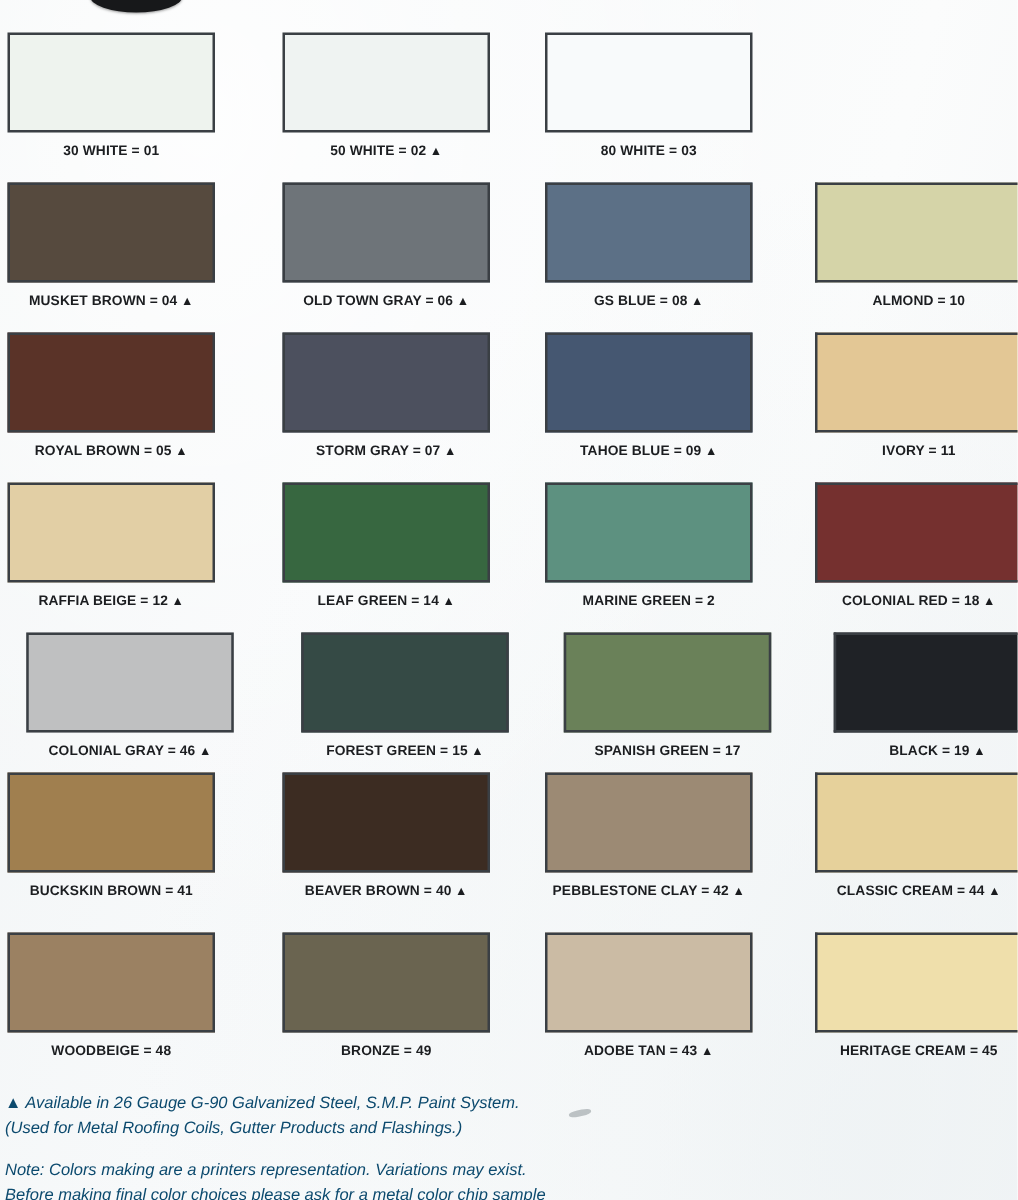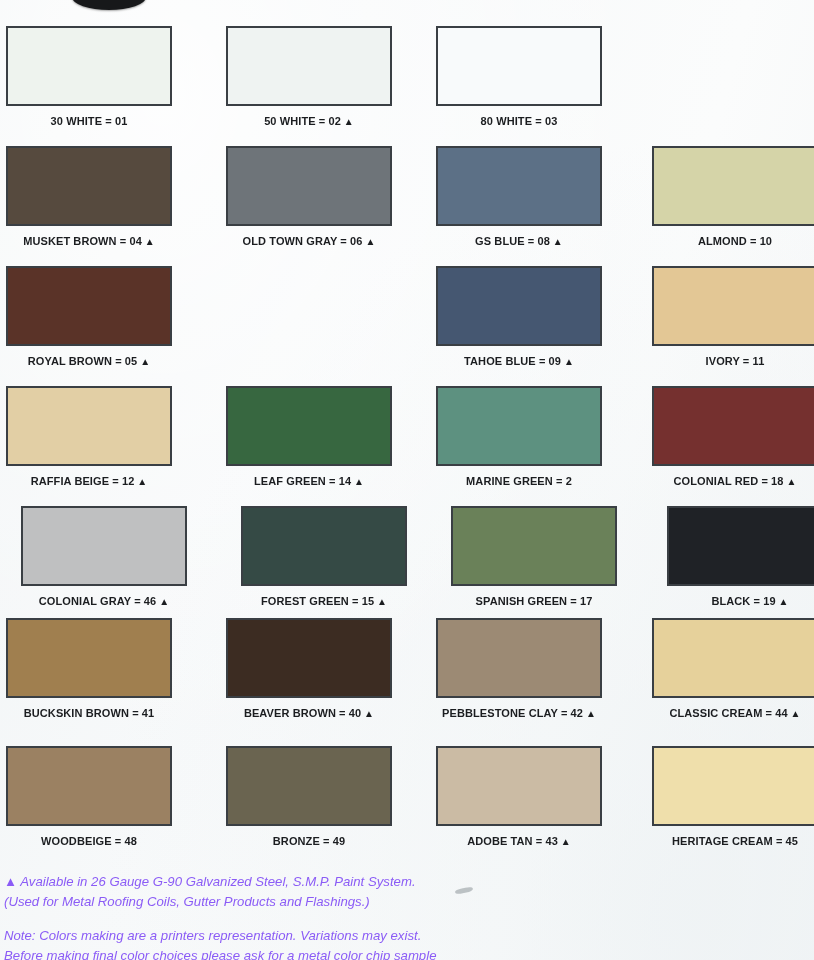--- a/index.html
+++ b/index.html
@@ -93,21 +93,21 @@
 
   .footnotes {
     position: absolute;
     left: 4px;
     top: 872px;
     width: 620px;
   }
   .fn-line {
     font-size: 13.2px;
     font-style: italic;
-    color: #8b5cf6;
+    color: #0c4a6e;
     line-height: 20px;
     white-space: nowrap;
   }
   .fn-gap { height: 14px; }
 
   .smudge {
     position: absolute;
     left: 455px;
     top: 888px;
     width: 18px;
@@ -155,20 +155,24 @@
       <div class="cell c3">
         <div class="swatch" style="background: rgb(213, 212, 168); border-color: rgb(58, 63, 68);"></div>
         <div class="caption"><span>ALMOND = 10</span></div>
       </div>
     </div>
     <div class="row" style="top: 266px;">
       <div class="cell c0">
         <div class="swatch" style="background: rgb(90, 51, 40); border-color: rgb(58, 63, 68);"></div>
         <div class="caption"><span>ROYAL BROWN = 05</span><span class="tri"> ▲</span></div>
       </div>
+      <div class="cell c1">
+        <div class="swatch" style="background: rgb(76, 80, 94); border-color: rgb(58, 63, 68);"></div>
+        <div class="caption"><span>STORM GRAY = 07</span><span class="tri"> ▲</span></div>
+      </div>
       <div class="cell c2">
         <div class="swatch" style="background: rgb(69, 87, 113); border-color: rgb(58, 63, 68);"></div>
         <div class="caption"><span>TAHOE BLUE = 09</span><span class="tri"> ▲</span></div>
       </div>
       <div class="cell c3">
         <div class="swatch" style="background: rgb(227, 199, 149); border-color: rgb(58, 63, 68);"></div>
         <div class="caption"><span>IVORY = 11</span></div>
       </div>
     </div>
     <div class="row" style="top: 386px;">

